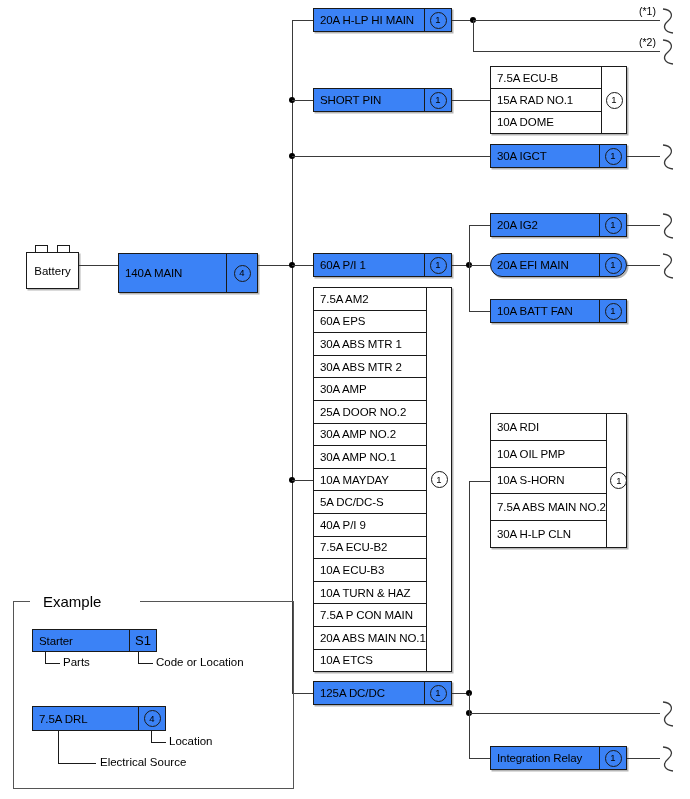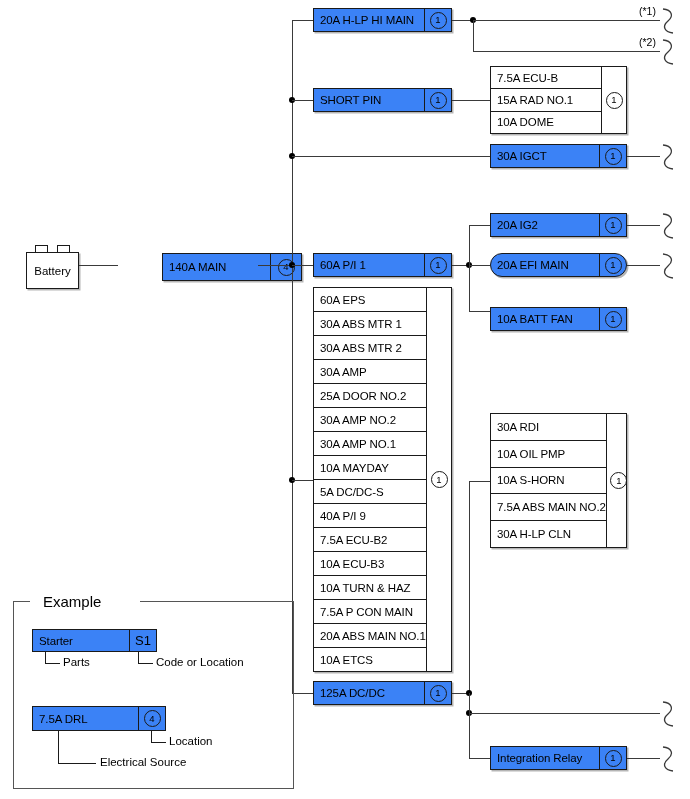--- a/index.html
+++ b/index.html
@@ -185,21 +185,21 @@
 <div id="stage">
 
   <div class="bat-term" style="left:35px; top:245px; width:13px; height:8px;"></div>
   <div class="bat-term" style="left:57px; top:245px; width:13px; height:8px;"></div>
   <div class="battery" style="left:26px; top:252px; width:53px; height:37px;">
     <span>Battery</span>
   </div>
 
   <div class="wire-h" style="left:79px; top:265px; width:39px;"></div>
 
-  <div class="box" style="left:118px; top:253px; width:140px; height:28px;margin-left:44px;">
+  <div class="box" style="left:118px; top:253px; width:140px; height:40px;">
     <span class="lbl">140A MAIN</span>
     <span class="code wide">
       <span class="circled">4</span>
     </span>
   </div>
 
   <div class="wire-h" style="left:258px; top:265px; width:36px;"></div>
 
   <div class="wire-v" style="left:292px; top:20px; height:673px;"></div>
   <div class="dot" style="left:292px; top:265px;"></div>
@@ -292,30 +292,31 @@
     <span class="code">
       <span class="circled">1</span>
     </span>
   </div>
   <div class="wire-h" style="left:627px; top:265px; width:33px;"></div>
   <svg class="brk" style="left:658px; top:251px;" width="22" height="30" viewBox="0 0 22 30">
     <path d="M5 3 C14 4, 16 10, 10 15 C4 20, 6 26, 15 27" fill="none" stroke="#3a3a3a" stroke-width="1.3"></path>
   </svg>
 
   <div class="wire-h" style="left:469px; top:311px; width:21px;"></div>
-  <div class="box" style="left:490px; top:299px; width:137px; height:24px;margin-top:8px;">
+  <div class="box" style="left:490px; top:299px; width:137px; height:24px;">
     <span class="lbl">10A BATT FAN</span>
     <span class="code">
       <span class="circled">1</span>
     </span>
   </div>
 
   <div class="wire-h" style="left:292px; top:480px; width:22px;"></div>
   <div class="stack" style="left:313px; top:287px; width:139px; height:385px;">
     <div class="rows">
+      <div class="row">7.5A AM2</div>
       <div class="row">60A EPS</div>
       <div class="row">30A ABS MTR 1</div>
       <div class="row">30A ABS MTR 2</div>
       <div class="row">30A AMP</div>
       <div class="row">25A DOOR NO.2</div>
       <div class="row">30A AMP NO.2</div>
       <div class="row">30A AMP NO.1</div>
       <div class="row">10A MAYDAY</div>
       <div class="row">5A DC/DC-S</div>
       <div class="row">40A P/I 9</div>

